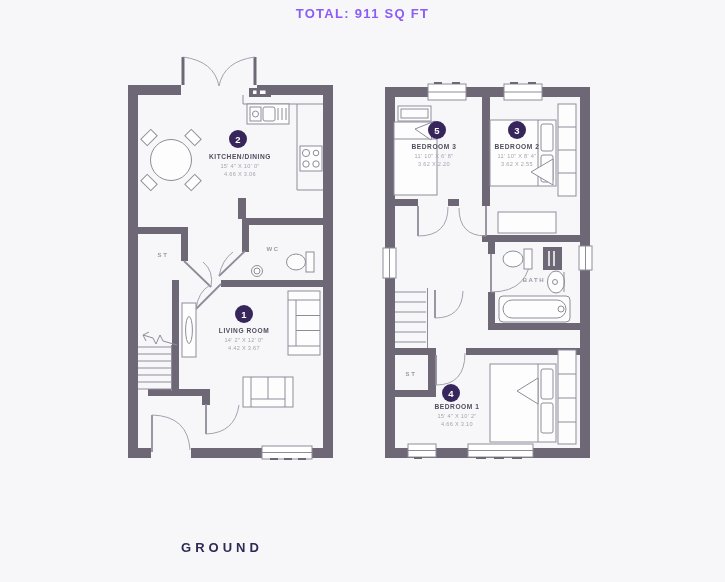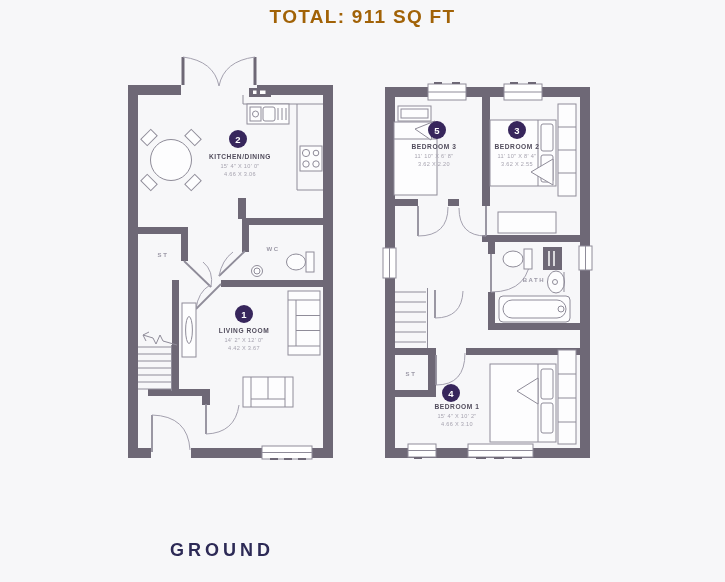--- a/index.html
+++ b/index.html
@@ -1,20 +1,20 @@
 <!DOCTYPE html>
 <html><head>
 <meta charset="utf-8">
 <style>
   html,body{margin:0;padding:0;background:#f7f7f9;}
   .canvas{position:relative;width:725px;height:582px;background:#f7f7f9;overflow:hidden;
           font-family:"Liberation Sans",sans-serif;}
   .title{position:absolute;top:6px;left:0;width:100%;text-align:center;
-         font-size:19px;font-weight:bold;letter-spacing:1.3px;color:#a16207;}
-  .floor-label{position:absolute;top:540px;text-align:center;font-size:18px;
+         font-size:13px;font-weight:bold;letter-spacing:1.3px;color:#8b5cf6;}
+  .floor-label{position:absolute;top:540px;text-align:center;font-size:13px;
          font-weight:bold;letter-spacing:4px;color:#2d2a56;width:200px;}
   .floor-label.ground{left:122px;}
   .floor-label.first{left:387px;}
   svg{position:absolute;top:0;left:0;}
   text.roomname{font-family:"Liberation Sans",sans-serif;font-size:6.6px;font-weight:bold;
         letter-spacing:0.55px;fill:#514c5c;}
   text.dims{font-family:"Liberation Sans",sans-serif;font-size:5.6px;letter-spacing:0.3px;fill:#a7a4b0;}
   text.small-label{font-family:"Liberation Sans",sans-serif;font-size:6px;font-weight:bold;
         letter-spacing:1.6px;fill:#9b98a6;}
   text.badge-num{font-family:"Liberation Sans",sans-serif;font-size:9.5px;font-weight:bold;fill:#ffffff;}

